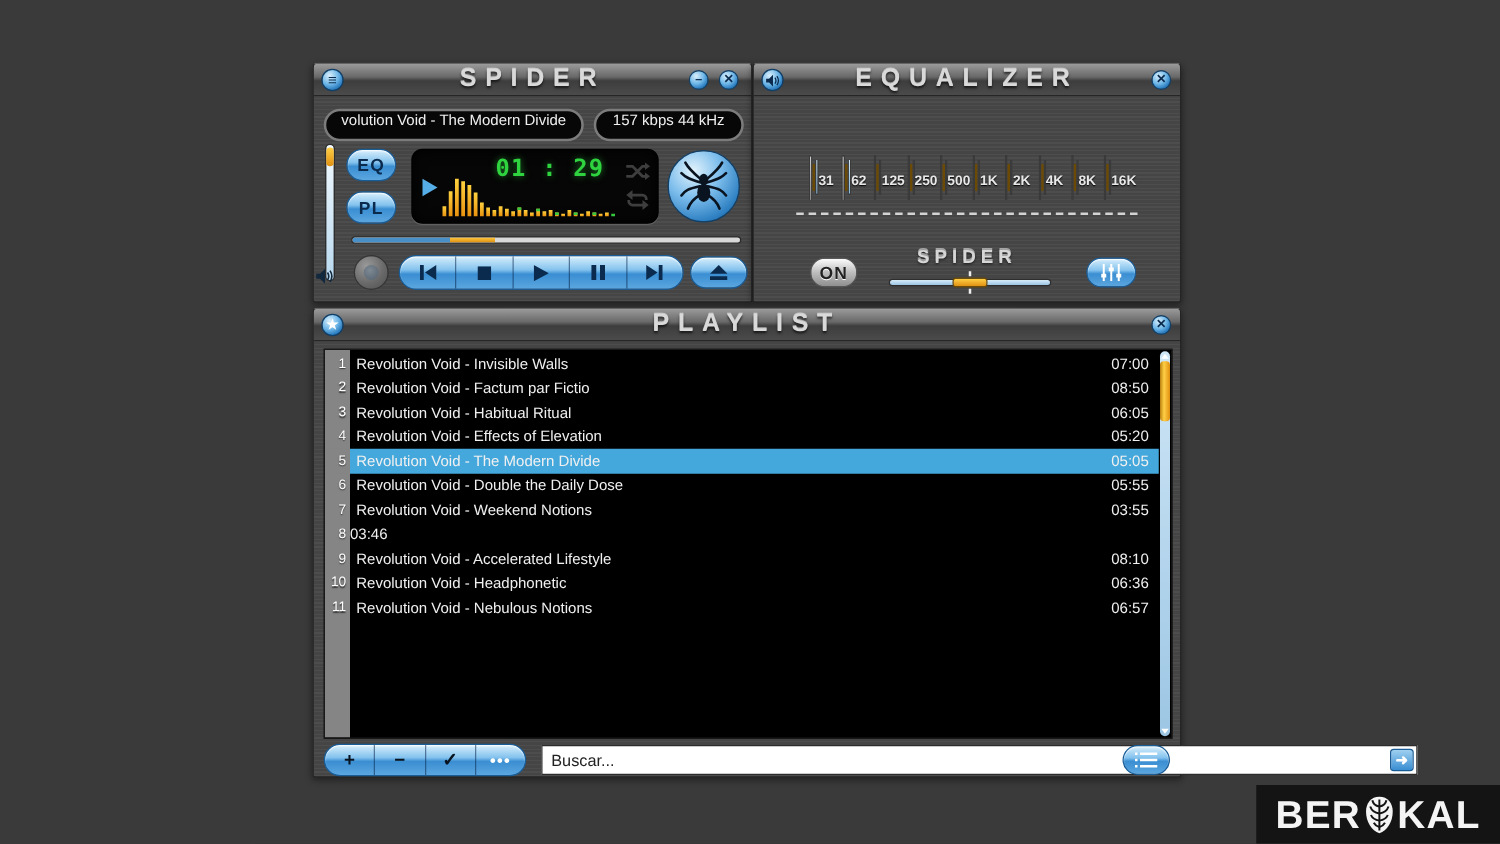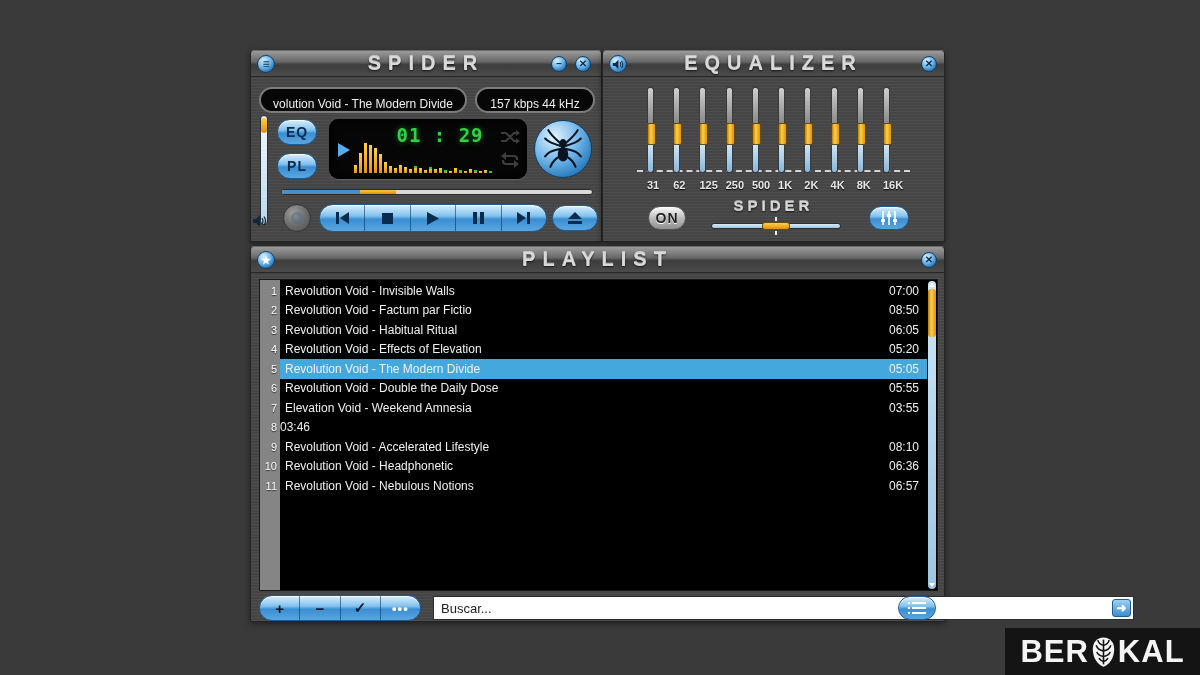--- a/index.html
+++ b/index.html
@@ -41,21 +41,21 @@
     background:linear-gradient(180deg,#d8effc 0%,#83c2ee 42%,#3a8ed2 55%,#5ba6df 100%);
     border:1px solid #1a5c96; border-radius:13px;
     box-shadow:inset 0 1px 1px rgba(255,255,255,.8);
   }
   .navy { color:#0a2b4e; }
 
   
   .pill-display {
     position:absolute; height:26px; background:#070707; border:2px solid #7c7c7c;
     border-radius:13px; color:#efefef; font-size:12px;
-    display:flex; align-items:flex-end; justify-content:center; white-space:nowrap; overflow:hidden;
+    display:flex; align-items:flex-start; justify-content:center; white-space:nowrap; overflow:hidden;
   }
   .btn-sm { position:absolute; width:40px; height:26px; font-size:14px; font-weight:bold;
     display:flex; align-items:center; justify-content:center; letter-spacing:1px; cursor:pointer; }
   .display {
     position:absolute; left:78px; top:68px; width:198px; height:60px;
     background:#060606; border:1px solid #000; border-radius:9px;
     box-shadow:inset 0 0 10px #000, 0 1px 0 rgba(255,255,255,.15);
   }
   .time {
     position:absolute; left:55px; top:4px; width:110px; text-align:center;
@@ -105,21 +105,21 @@
   .eject {
     position:absolute; left:301px; top:154px; width:46px; height:26px; cursor:pointer;
     display:flex; align-items:center; justify-content:center;
   }
   .corner-speaker { position:absolute; left:1px; top:163px; }
 
   
   .eq-dash { position:absolute; left:34px; right:34px; top:119px; border-top:2px dashed #e3e3e3; opacity:.9; }
   .eq-bands { position:absolute; left:44px; top:36px; width:256px; height:110px;
     display:flex; justify-content:space-between; }
-  .eq-band { width:20px; display:flex; flex-direction:column; align-items:flex-start; position:relative; cursor:pointer; }
+  .eq-band { width:20px; display:flex; flex-direction:row; align-items:center; position:relative; cursor:pointer; }
   .eq-top { width:7px; height:36px; border-radius:3px 3px 0 0;
     background:linear-gradient(180deg,#cfcfcf,#8a8a8a); border:1px solid #3a3a3a; border-bottom:none; }
   .eq-thumb { width:9px; height:22px; border-radius:2px;
     background:linear-gradient(90deg,#b97f10,#ffcf45 40%,#e09010); border:1px solid #6b4a05; }
   .eq-bot { width:7px; height:28px; border-radius:0 0 3px 3px;
     background:linear-gradient(180deg,#cfe6f6,#85b7da); border:1px solid #3a3a3a; border-top:none; }
   .eq-label { margin-top:6px; font-size:11px; font-weight:bold; color:#e8e8e8;
     text-shadow:0 1px 1px #000; white-space:nowrap; }
   .on-btn {
     position:absolute; left:45px; top:155px; width:38px; height:24px; border-radius:12px;
@@ -491,21 +491,21 @@
           <div class="pl-row">
             <span class="pl-num">6</span>
             <div class="pl-main">
               <span class="pl-title">Revolution Void - Double the Daily Dose</span>
               <span class="pl-time">05:55</span>
             </div>
           </div>
           <div class="pl-row">
             <span class="pl-num">7</span>
             <div class="pl-main">
-              <span class="pl-title">Elevation Void - Weekend Amnesia</span>
+              <span class="pl-title">Revolution Void - Weekend Notions</span>
               <span class="pl-time">03:55</span>
             </div>
           </div>
           <div class="pl-row">
             <span class="pl-num">8</span>
             <div class="pl-main">
               <span class="pl-time">03:46</span>
             </div>
           </div>
           <div class="pl-row">

